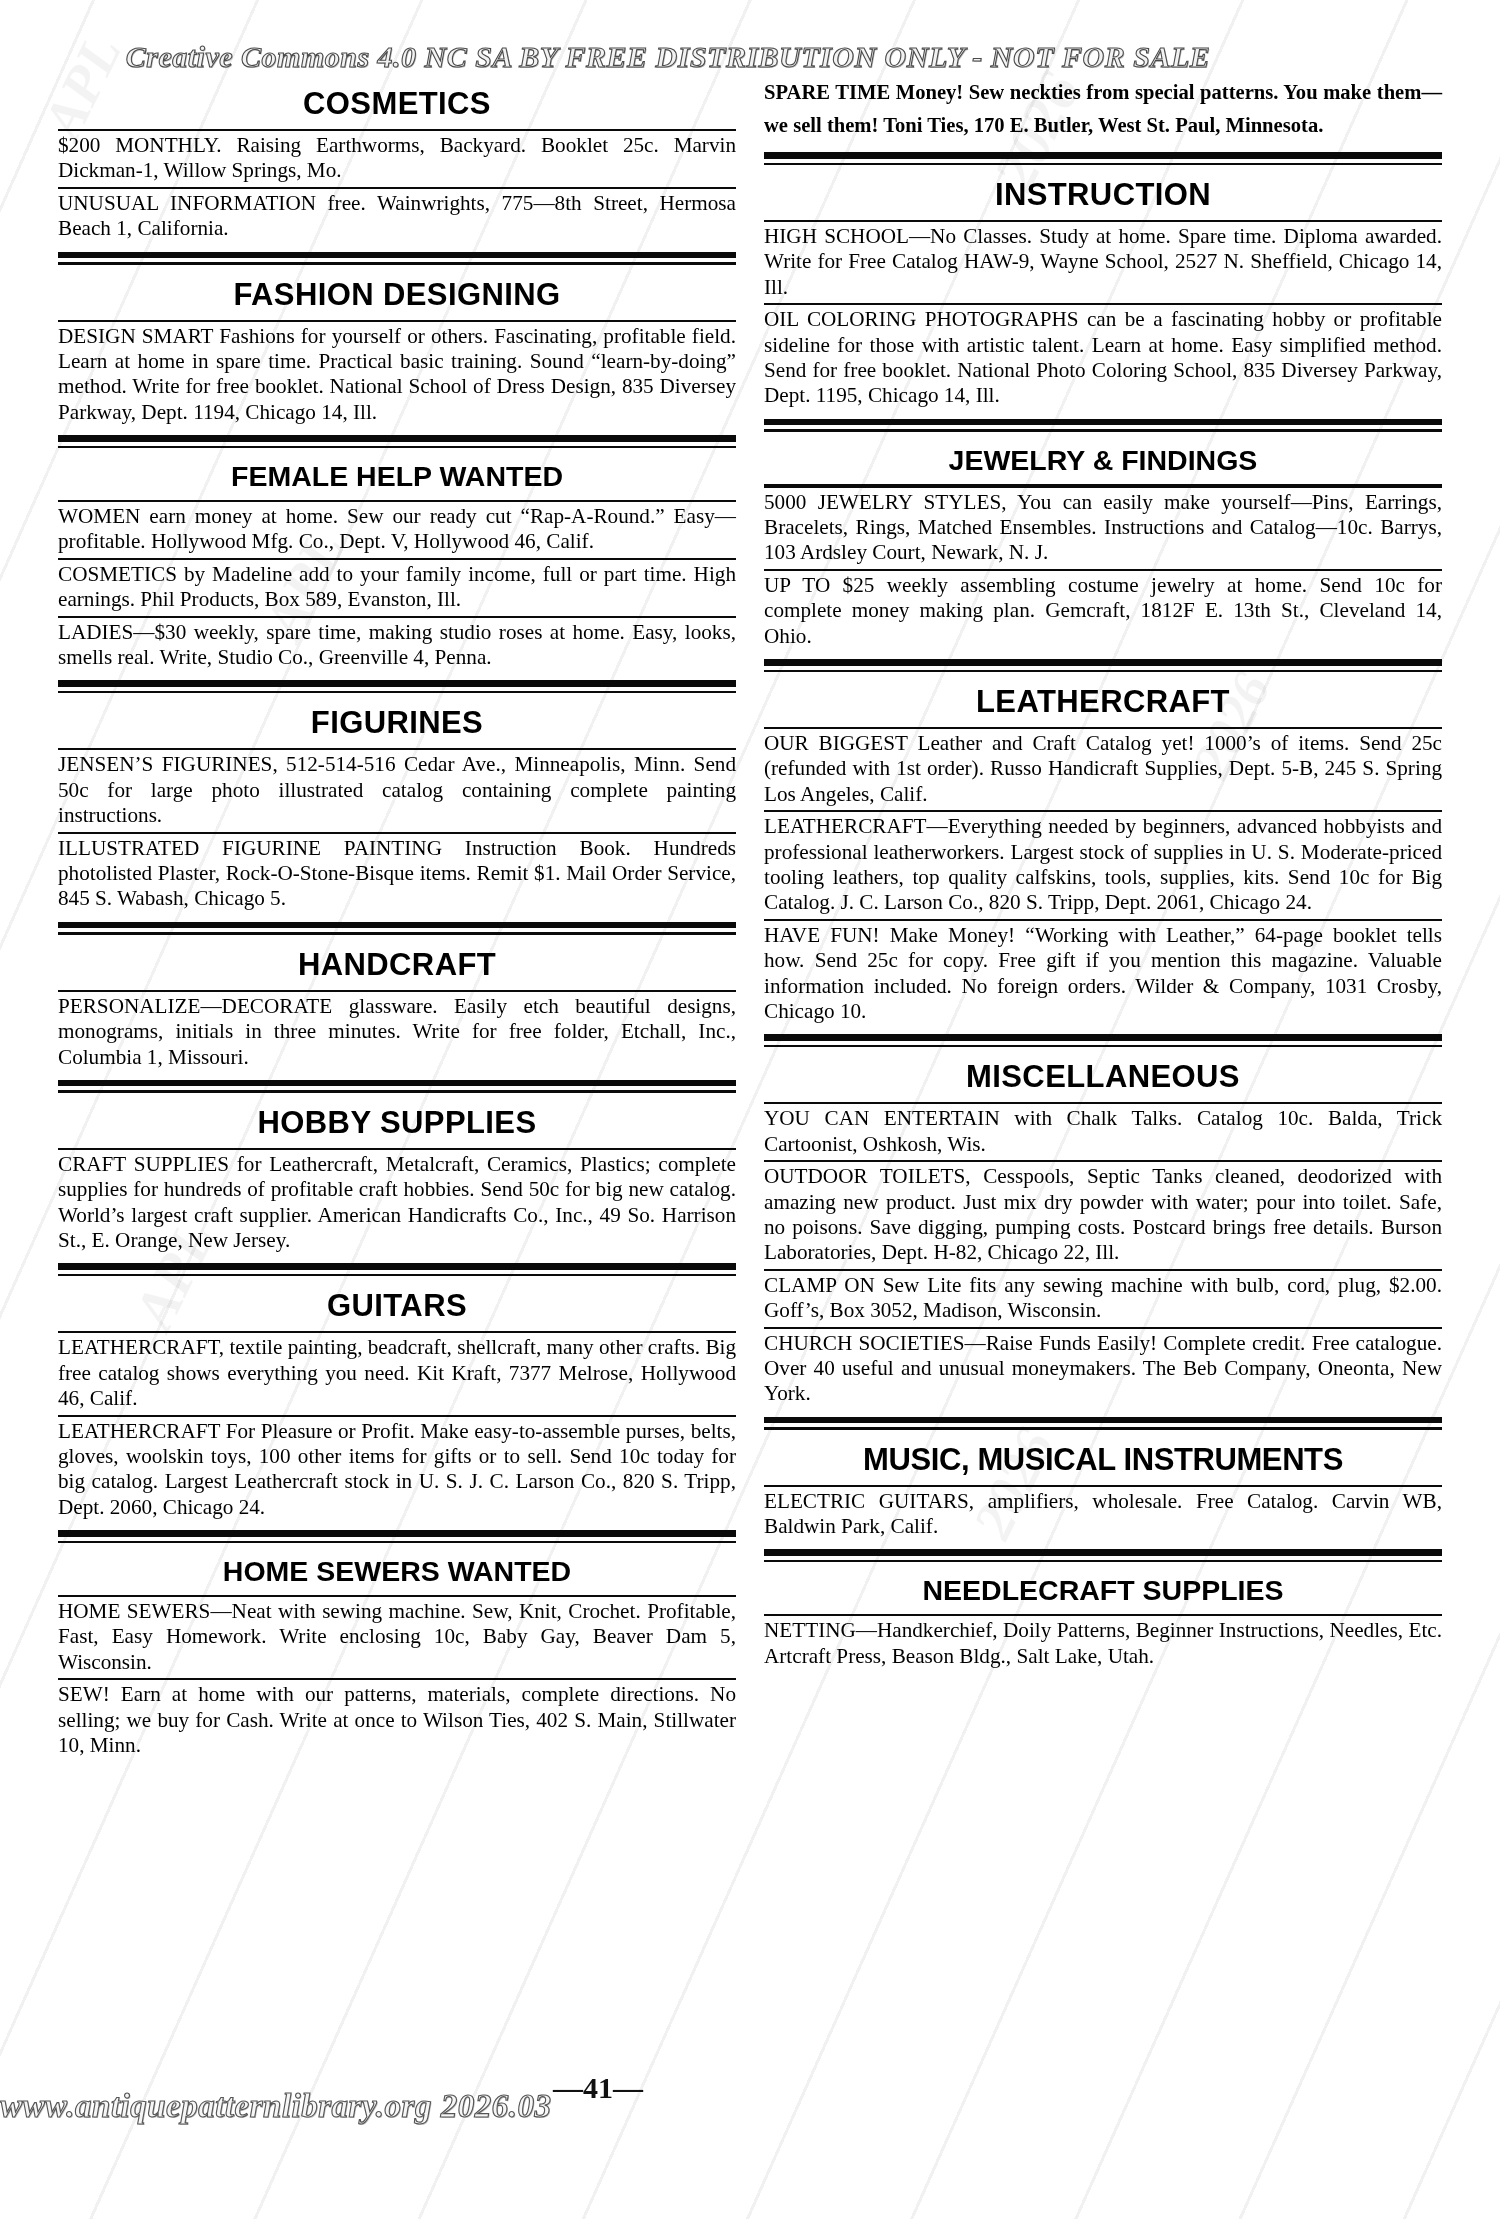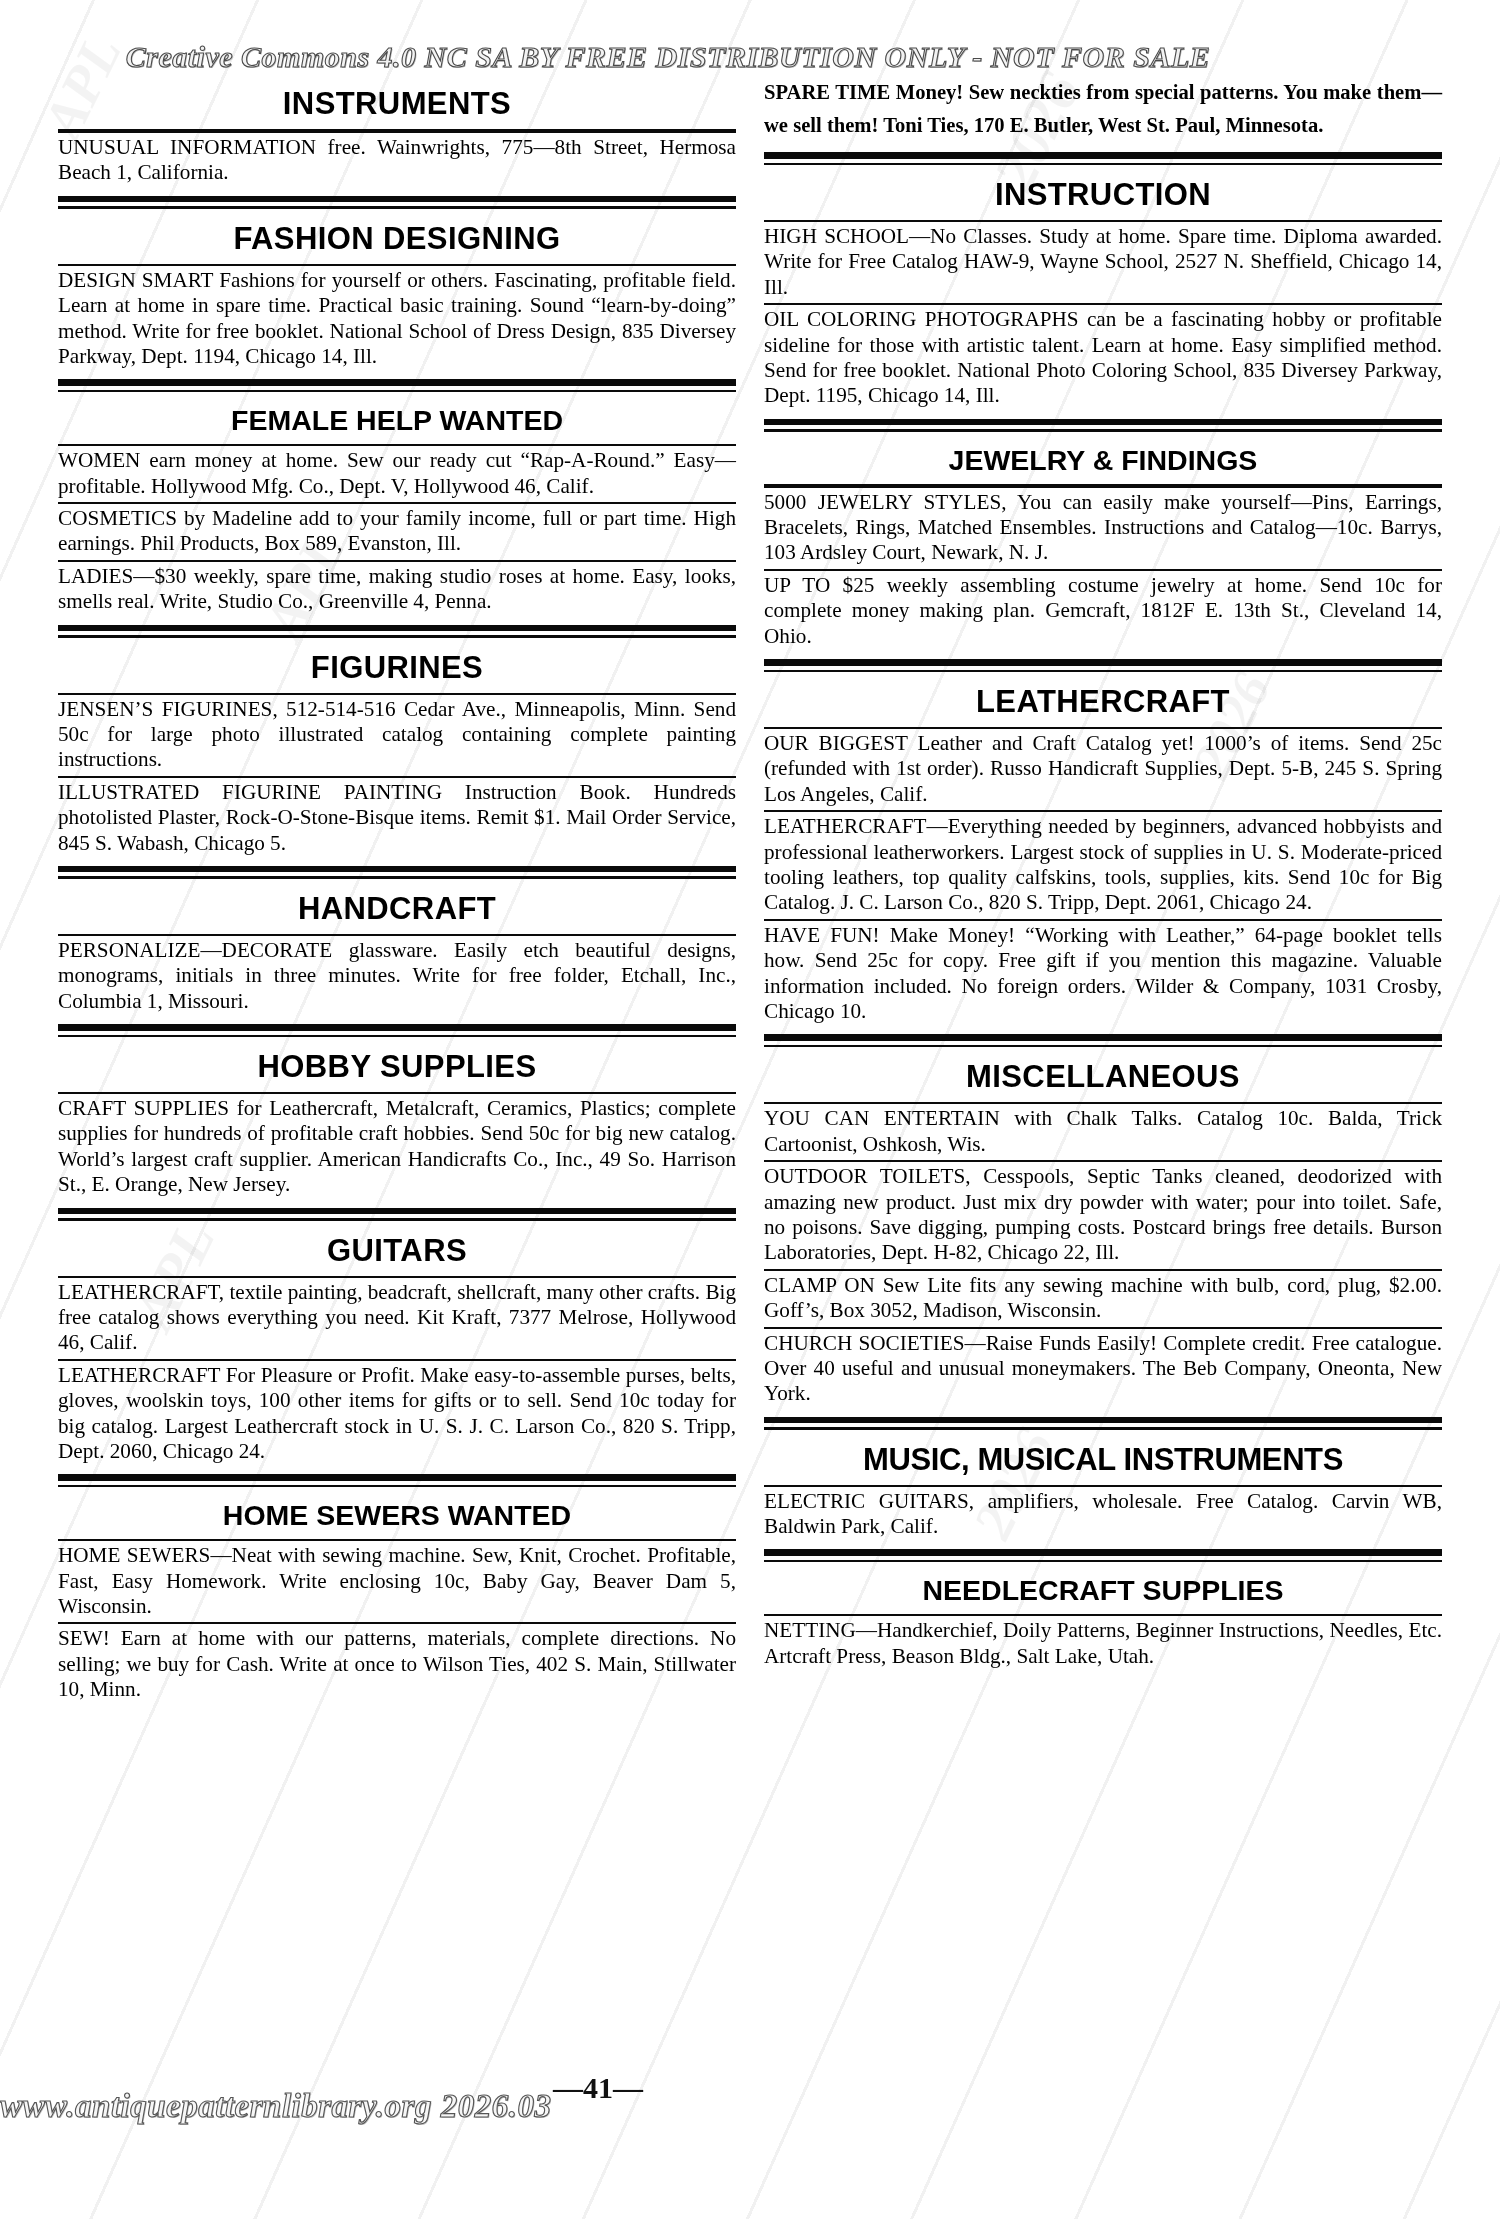--- a/index.html
+++ b/index.html
@@ -143,22 +143,23 @@
     <div class="ghost-word" style="left: 960px; top: 1520px; font-size: 56px; transform: rotate(-64deg);">2026</div>
   </div>
 <div id="watermark-diagonals"></div>
 
 <div id="page">
 
   <div id="cc-header">Creative Commons 4.0 NC SA BY FREE DISTRIBUTION ONLY - NOT FOR SALE</div>
 
   <div id="columns">
     <div class="column" id="col-left">
-        <div class="section-head">INSTRUMENTS</div>
-        <div class="rule-thin"></div>
+        <div class="section-head">COSMETICS</div>
+        <div class="rule-thin"></div>
+        <div class="ad">$200 MONTHLY. Raising Earthworms, Backyard. Booklet 25c. Marvin Dickman-1, Willow Springs, Mo.</div>
         <div class="rule-thin"></div>
         <div class="ad">UNUSUAL INFORMATION free. Wainwrights, 775—8th Street, Hermosa Beach 1, California.</div>
         <div class="rule-section">
           <div class="bar-thick"></div>
           <div class="bar-gap"></div>
           <div class="bar-thin"></div>
         </div>
         <div class="section-head">FASHION DESIGNING</div>
         <div class="rule-thin"></div>
         <div class="ad">DESIGN SMART Fashions for yourself or others. Fascinating, profitable field. Learn at home in spare time. Practical basic training. Sound “learn-by-doing” method. Write for free booklet. National School of Dress Design, 835 Diversey Parkway, Dept. 1194, Chicago 14, Ill.</div>

